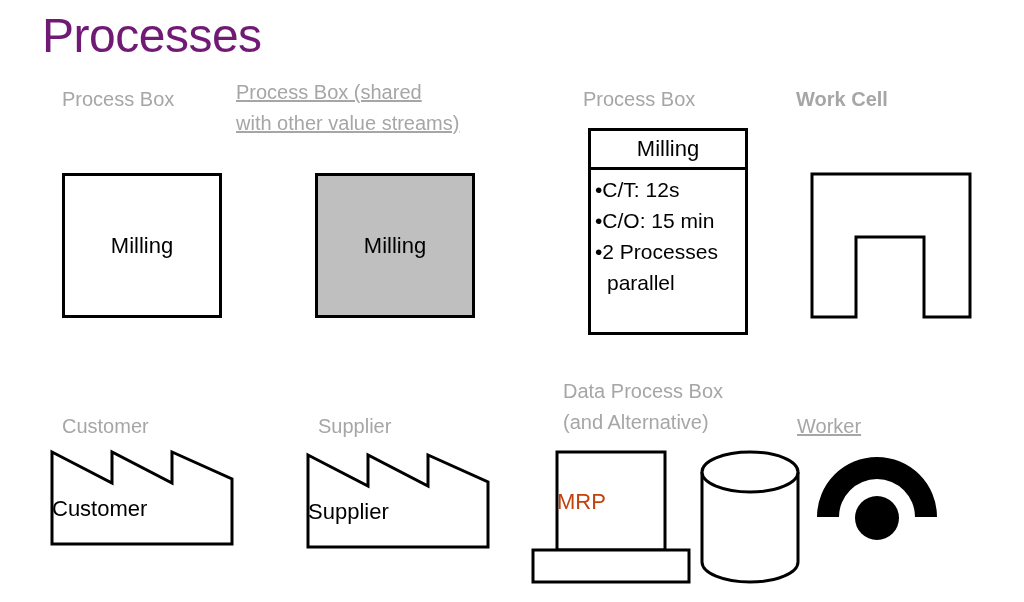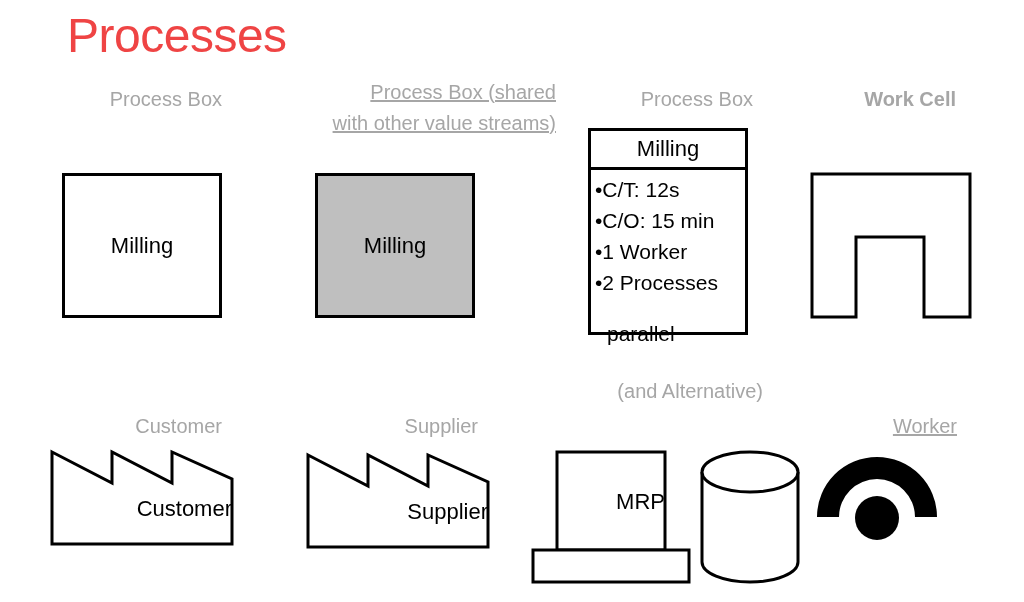--- a/index.html
+++ b/index.html
@@ -1,25 +1,25 @@
 <!DOCTYPE html>
 <html><head>
 <meta charset="utf-8">
 <style>
   html,body{margin:0;padding:0;background:#fff;}
   body{width:1024px;height:602px;position:relative;overflow:hidden;font-family:"Liberation Sans","DejaVu Sans",sans-serif;}
-  .title{position:absolute;left:67px;top:8px;font-size:48px;color:#ef4444;letter-spacing:-0.5px;}
-  .cap{position:absolute;color:#a6a6a6;font-size:20px;text-align:right;line-height:31px;white-space:nowrap;}
+  .title{position:absolute;left:42px;top:8px;font-size:48px;color:#701a75;letter-spacing:-0.5px;}
+  .cap{position:absolute;color:#a6a6a6;font-size:20px;text-align:left;line-height:31px;white-space:nowrap;}
   .box{position:absolute;border:3px solid #000;box-sizing:border-box;display:flex;align-items:center;justify-content:center;font-size:22px;color:#000;}
   .svgw{position:absolute;}
   .dbox{position:absolute;left:588px;top:128px;width:160px;height:207px;border:3px solid #000;box-sizing:border-box;font-size:21px;color:#000;}
   .dbox .hd{height:36px;border-bottom:3px solid #000;display:flex;align-items:center;justify-content:center;font-size:22px;}
   .dbox ul{margin:0;padding:4px 0 0 4px;list-style:none;}
   .dbox li{line-height:31px;white-space:nowrap;}
-  .dbox li.cont{padding-left:12px;margin-top:20px;}
+  .dbox li.cont{padding-left:12px;}
 </style>
 </head>
 <body>
 
 <div class="title">Processes</div>
 
 <div class="cap" style="left:62px;top:84px;width:160px;">Process Box</div>
 <div class="box" style="left:62px;top:173px;width:160px;height:145px;">
   <span>Milling</span>
 </div>
@@ -31,21 +31,20 @@
 <div class="box" style="left:315px;top:173px;width:160px;height:145px;background:#bfbfbf;">
   <span>Milling</span>
 </div>
 
 <div class="cap" style="left:583px;top:84px;width:170px;">Process Box</div>
 <div class="dbox">
   <div class="hd">Milling</div>
   <ul>
     <li>•C/T: 12s</li>
     <li>•C/O: 15 min</li>
-    <li>•1 Worker</li>
     <li>•2 Processes</li>
     <li class="cont">parallel</li>
   </ul>
 </div>
 
 <div class="cap" style="left:796px;top:84px;width:160px;font-weight:bold;">Work Cell</div>
 <svg class="svgw" style="left:808px;top:170px;" width="166" height="152" viewBox="0 0 166 152">
   <path d="M4 4 H162 V147 H116 V67 H48 V147 H4 Z" fill="#fff" stroke="#000" stroke-width="3"></path>
 </svg>
 
@@ -55,27 +54,28 @@
 </svg>
 <div class="cap" style="left:52px;top:493px;width:180px;color:#000;font-size:22px;">Customer</div>
 
 <div class="cap" style="left:318px;top:411px;width:160px;">Supplier</div>
 <svg class="svgw" style="left:304px;top:451px;" width="188" height="102" viewBox="0 0 188 102">
   <path d="M4 4 L64 35 V4 L124 35 V4 L184 31 V96 H4 Z" fill="#fff" stroke="#000" stroke-width="3"></path>
 </svg>
 <div class="cap" style="left:308px;top:496px;width:180px;color:#000;font-size:22px;">Supplier</div>
 
 <div class="cap" style="left:563px;top:376px;width:200px;">
+  <div>Data Process Box</div>
   <div>(and Alternative)</div>
 </div>
 <svg class="svgw" style="left:530px;top:450px;" width="162" height="136" viewBox="0 0 162 136">
   <rect x="27" y="2" width="108" height="98" fill="#fff" stroke="#000" stroke-width="3"></rect>
   <rect x="3" y="100" width="156" height="32" fill="#fff" stroke="#000" stroke-width="3"></rect>
 </svg>
-<div class="cap" style="left:557px;top:486px;width:108px;color:#000000;font-size:22px;">MRP</div>
+<div class="cap" style="left:557px;top:486px;width:108px;color:#c2410c;font-size:22px;">MRP</div>
 
 <svg class="svgw" style="left:698px;top:450px;" width="104" height="136" viewBox="0 0 104 136">
   <path d="M4 22 V112 A48 20 0 0 0 100 112 V22" fill="#fff" stroke="#000" stroke-width="3"></path>
   <ellipse cx="52" cy="22" rx="48" ry="20" fill="#fff" stroke="#000" stroke-width="3"></ellipse>
 </svg>
 
 <div class="cap" style="left:797px;top:411px;width:160px;text-decoration:underline;">Worker</div>
 <svg class="svgw" style="left:815px;top:455px;" width="124" height="90" viewBox="0 0 124 90">
   <path d="M2 62 A60 60 0 0 1 122 62 H100 A38 38 0 0 0 24 62 Z" fill="#000"></path>
   <circle cx="62" cy="63" r="22" fill="#000"></circle>

